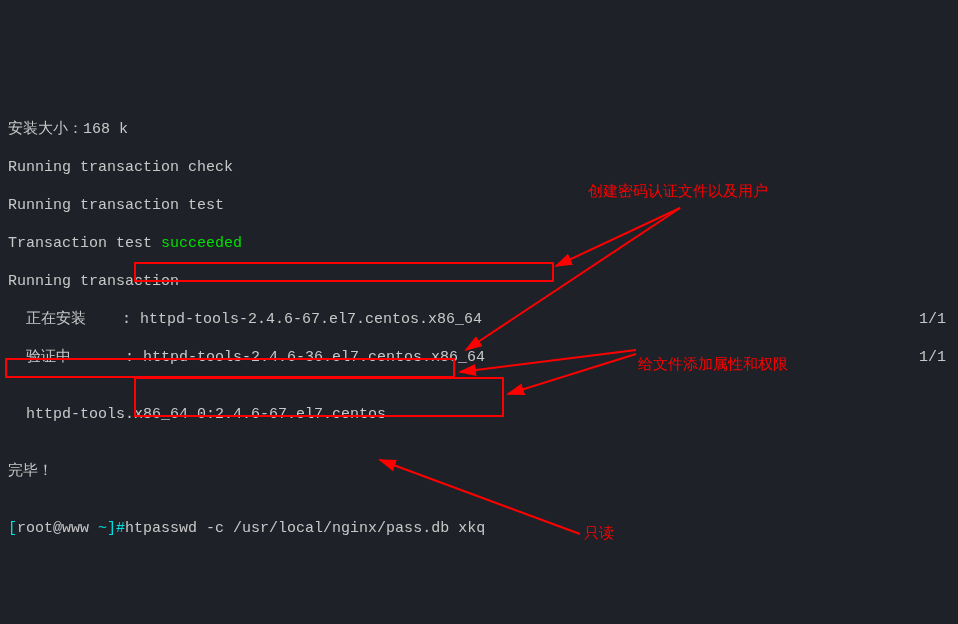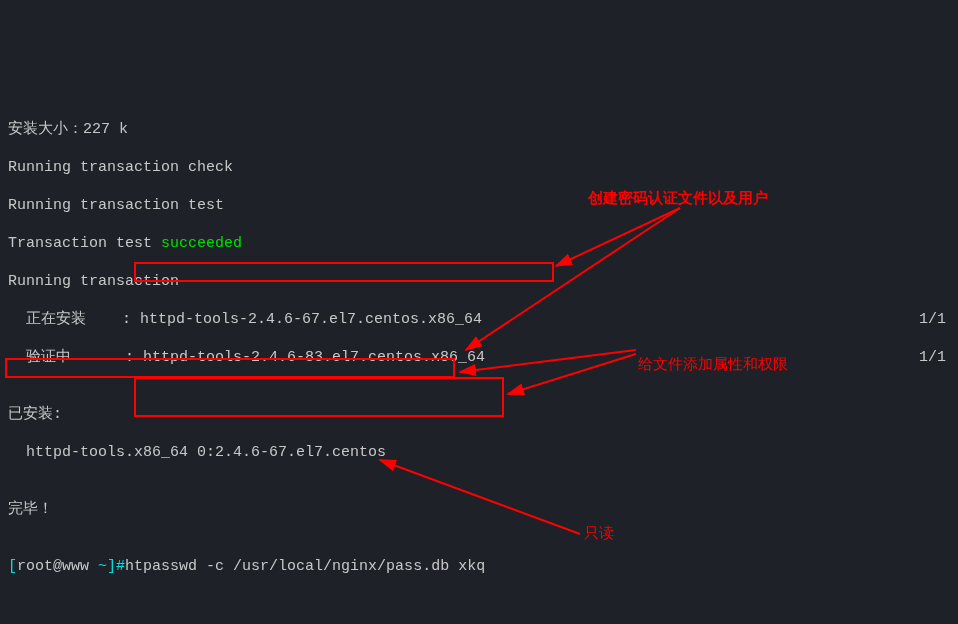--- a/index.html
+++ b/index.html
@@ -40,29 +40,28 @@
   .frac { display: inline-block; }
   .right { position: absolute; right: 12px; margin-left: 16px; }
 </style>
 </head>
 <body>
 
 
 
 
 <div>
-<div class="line">安装大小：227 k</div>
+<div class="line">安装大小：168 k</div>
 <div class="line">Running transaction check</div>
 <div class="line">Running transaction test</div>
 <div class="line"><span>Transaction test </span><span class="green">succeeded</span></div>
 <div class="line">Running transaction</div>
 <div class="line"><span>  正在安装    : httpd-tools-2.4.6-67.el7.centos.x86_64</span><span class="right frac">1/1</span></div>
-<div class="line"><span>  验证中      : httpd-tools-2.4.6-83.el7.centos.x86_64</span><span class="right frac">1/1</span></div>
+<div class="line"><span>  验证中      : httpd-tools-2.4.6-36.el7.centos.x86_64</span><span class="right frac">1/1</span></div>
 <div class="line"></div>
-<div class="line">已安装:</div>
 <div class="line">  httpd-tools.x86_64 0:2.4.6-67.el7.centos</div>
 <div class="line"></div>
 <div class="line">完毕！</div>
 
 <div class="line"><span class="cyan">[</span><span>root@www</span><span class="cyan"> ~</span><span class="cyan">]</span><span class="cyan">#</span><span>htpasswd -c /usr/local/nginx/pass.db xkq</span></div>
 
 
 
 
 
@@ -81,21 +80,21 @@
 
 
 </div>
 
 
 <div class="box" style="left:134px; top:262px; width:420px; height:20px;"></div>
 <div class="box" style="left:5px; top:358px; width:450px; height:20px;"></div>
 <div class="box" style="left:134px; top:377px; width:370px; height:40px;"></div>
 
 
-<div class="red-ann" style="left:588px; top:188px;font-weight:bold;">创建密码认证文件以及用户</div>
+<div class="red-ann" style="left:588px; top:181px;">创建密码认证文件以及用户</div>
 <div class="red-ann" style="left:638px; top:340px;margin-top:14px;">给文件添加属性和权限</div>
 <div class="red-ann" style="left:584px; top:525px;font-family:Liberation Mono, monospace;">只读</div>
 
 
 <svg class="arrows">
   <defs>
     <marker id="ah" markerWidth="10" markerHeight="10" refX="8" refY="3" orient="auto">
       <path d="M0,0 L9,3 L0,6 Z" fill="#ff0000"></path>
     </marker>
   </defs>

